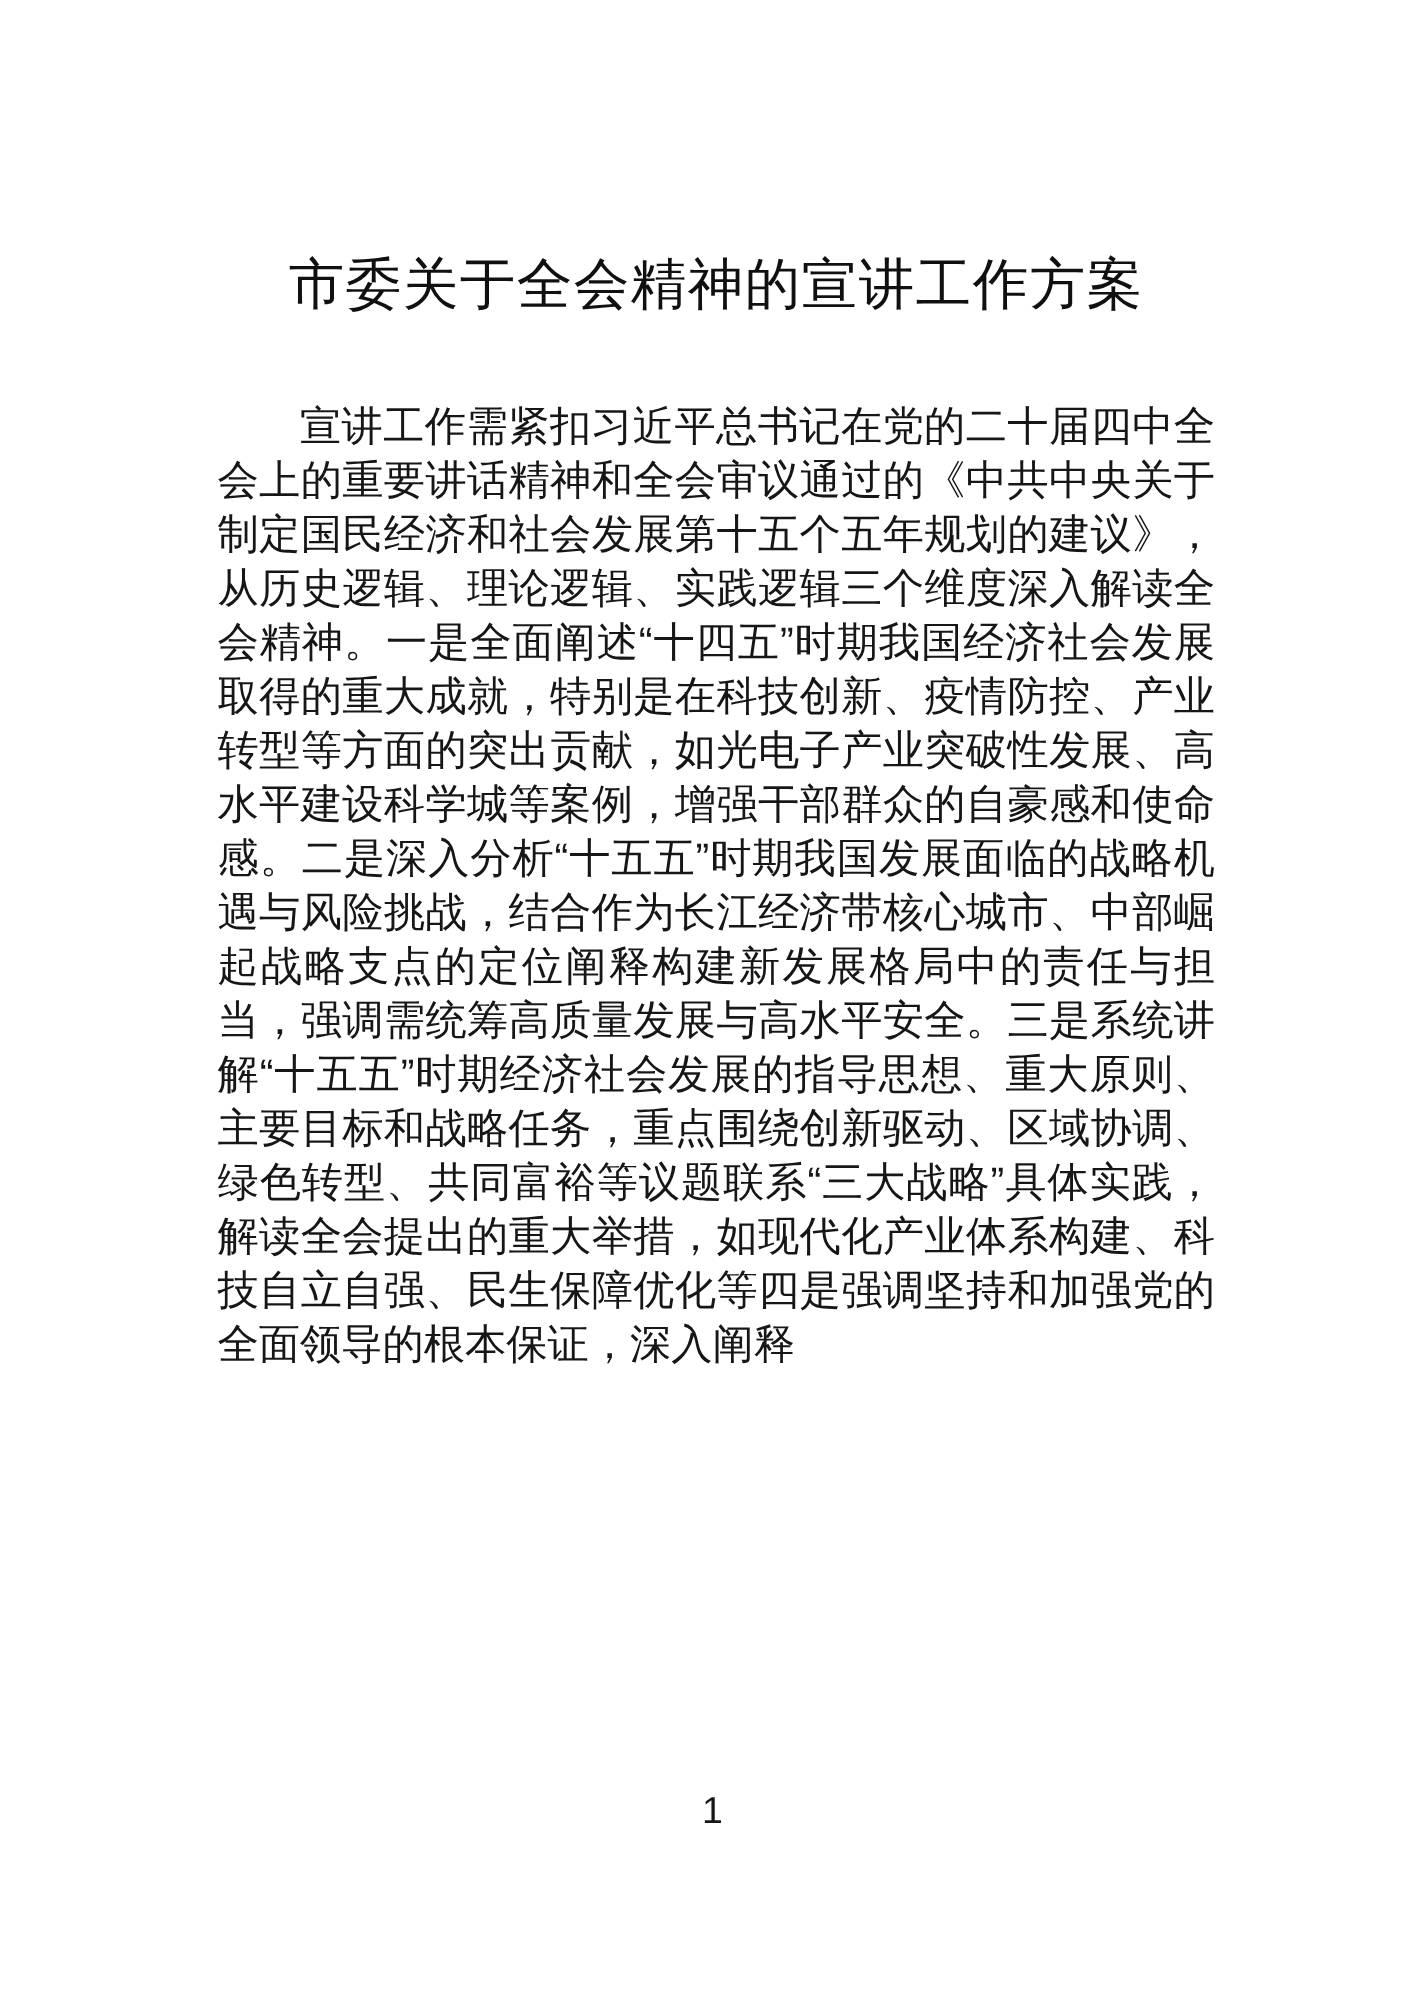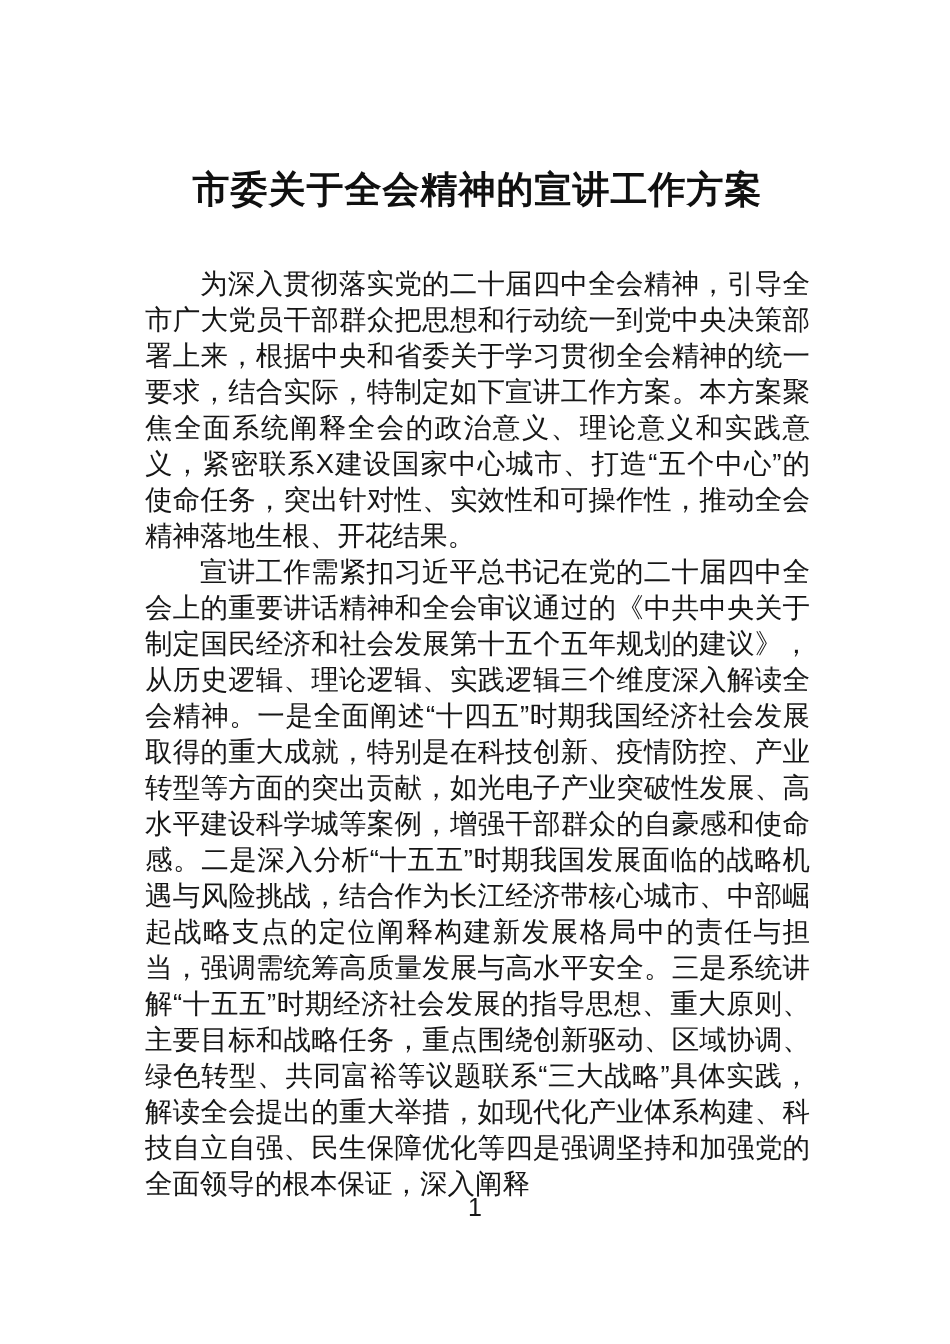--- a/index.html
+++ b/index.html
@@ -19,21 +19,21 @@
     width: 950px;
     height: 1344px;
     background: #ffffff;
     box-sizing: border-box;
     padding: 168px 140px 0 145px;
   }
   .doc-title {
     margin: 0 0 54px 0;
     text-align: center;
     font-size: 37px;
-    font-weight: bold;
+    font-weight: normal;
     letter-spacing: 1px;
     color: #101010;
     line-height: 1.2;
   }
   .para {
     margin: 0;
     font-size: 27.5px;
     line-height: 36px;
     text-align: justify;
     text-indent: 2em;
@@ -52,19 +52,18 @@
     font-size: 25px;
     color: #161616;
   }
 </style>
 </head>
 <body>
 
 <div class="page">
   <h1 class="doc-title">市委关于全会精神的宣讲工作方案</h1>
 
-  <p class="para">为深入贯彻落实党的二十届四中全会精神，引导全市广大党员干部群众把思想和行动统一到党中央决策部署上来，根据中央和省委关于学习贯彻全会精神的统一要求，结合实际，特制定如下宣讲工作方案。本方案聚焦全面系统阐释全会的政治意义、理论意义和实践意义，紧密联系X建设国家中心城市、打造“五个中心”的使命任务，突出针对性、实效性和可操作性，推动全会精神落地生根、开花结果。</p>
 
 
   <p class="para">宣讲工作需紧扣习近平总书记在党的二十届四中全会上的重要讲话精神和全会审议通过的《中共中央关于制定国民经济和社会发展第十五个五年规划的建议》，从历史逻辑、理论逻辑、实践逻辑三个维度深入解读全会精神。一是全面阐述“十四五”时期我国经济社会发展取得的重大成就，特别是在科技创新、疫情防控、产业转型等方面的突出贡献，如光电子产业突破性发展、高水平建设科学城等案例，增强干部群众的自豪感和使命感。二是深入分析“十五五”时期我国发展面临的战略机遇与风险挑战，结合作为长江经济带核心城市、中部崛起战略支点的定位阐释构建新发展格局中的责任与担当，强调需统筹高质量发展与高水平安全。三是系统讲解“十五五”时期经济社会发展的指导思想、重大原则、主要目标和战略任务，重点围绕创新驱动、区域协调、绿色转型、共同富裕等议题联系“三大战略”具体实践，解读全会提出的重大举措，如现代化产业体系构建、科技自立自强、民生保障优化等四是强调坚持和加强党的全面领导的根本保证，深入阐释</p>
 
   <div class="page-number">1</div>
 </div>
 
 </body></html>

